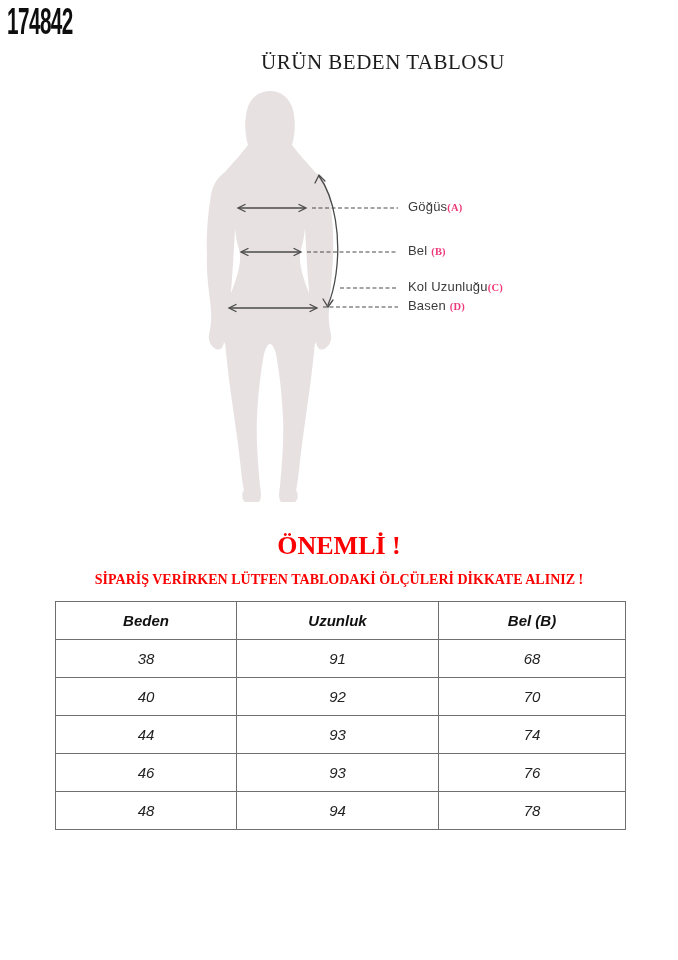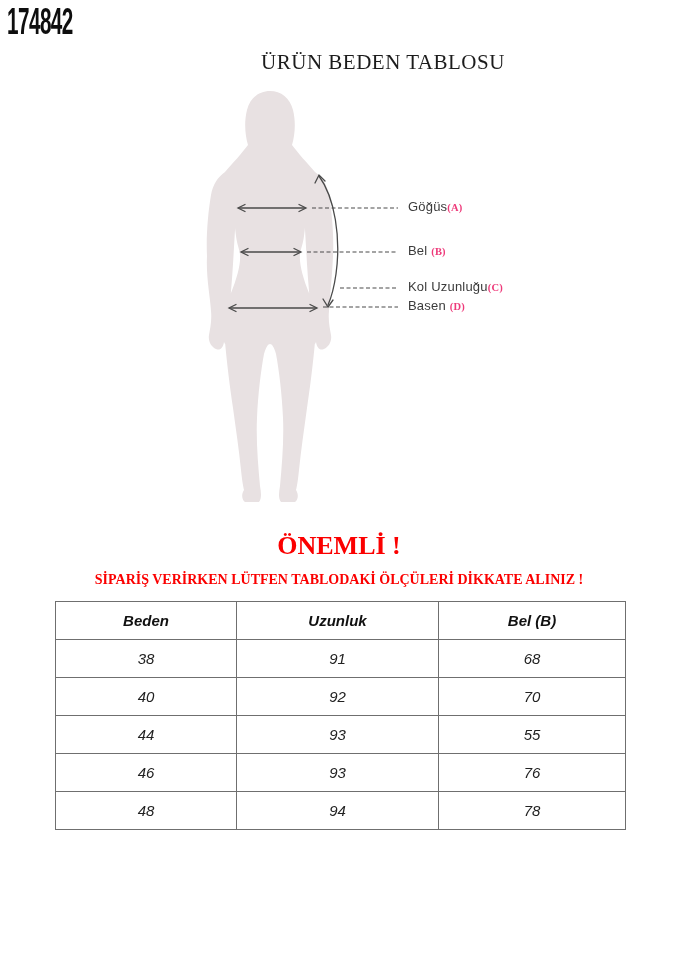--- a/index.html
+++ b/index.html
@@ -148,21 +148,21 @@
         <td>68</td>
       </tr>
       <tr>
         <td>40</td>
         <td>92</td>
         <td>70</td>
       </tr>
       <tr>
         <td>44</td>
         <td>93</td>
-        <td>55</td>
+        <td>74</td>
       </tr>
       <tr>
         <td>46</td>
         <td>93</td>
         <td>76</td>
       </tr>
       <tr>
         <td>48</td>
         <td>94</td>
         <td>78</td>

